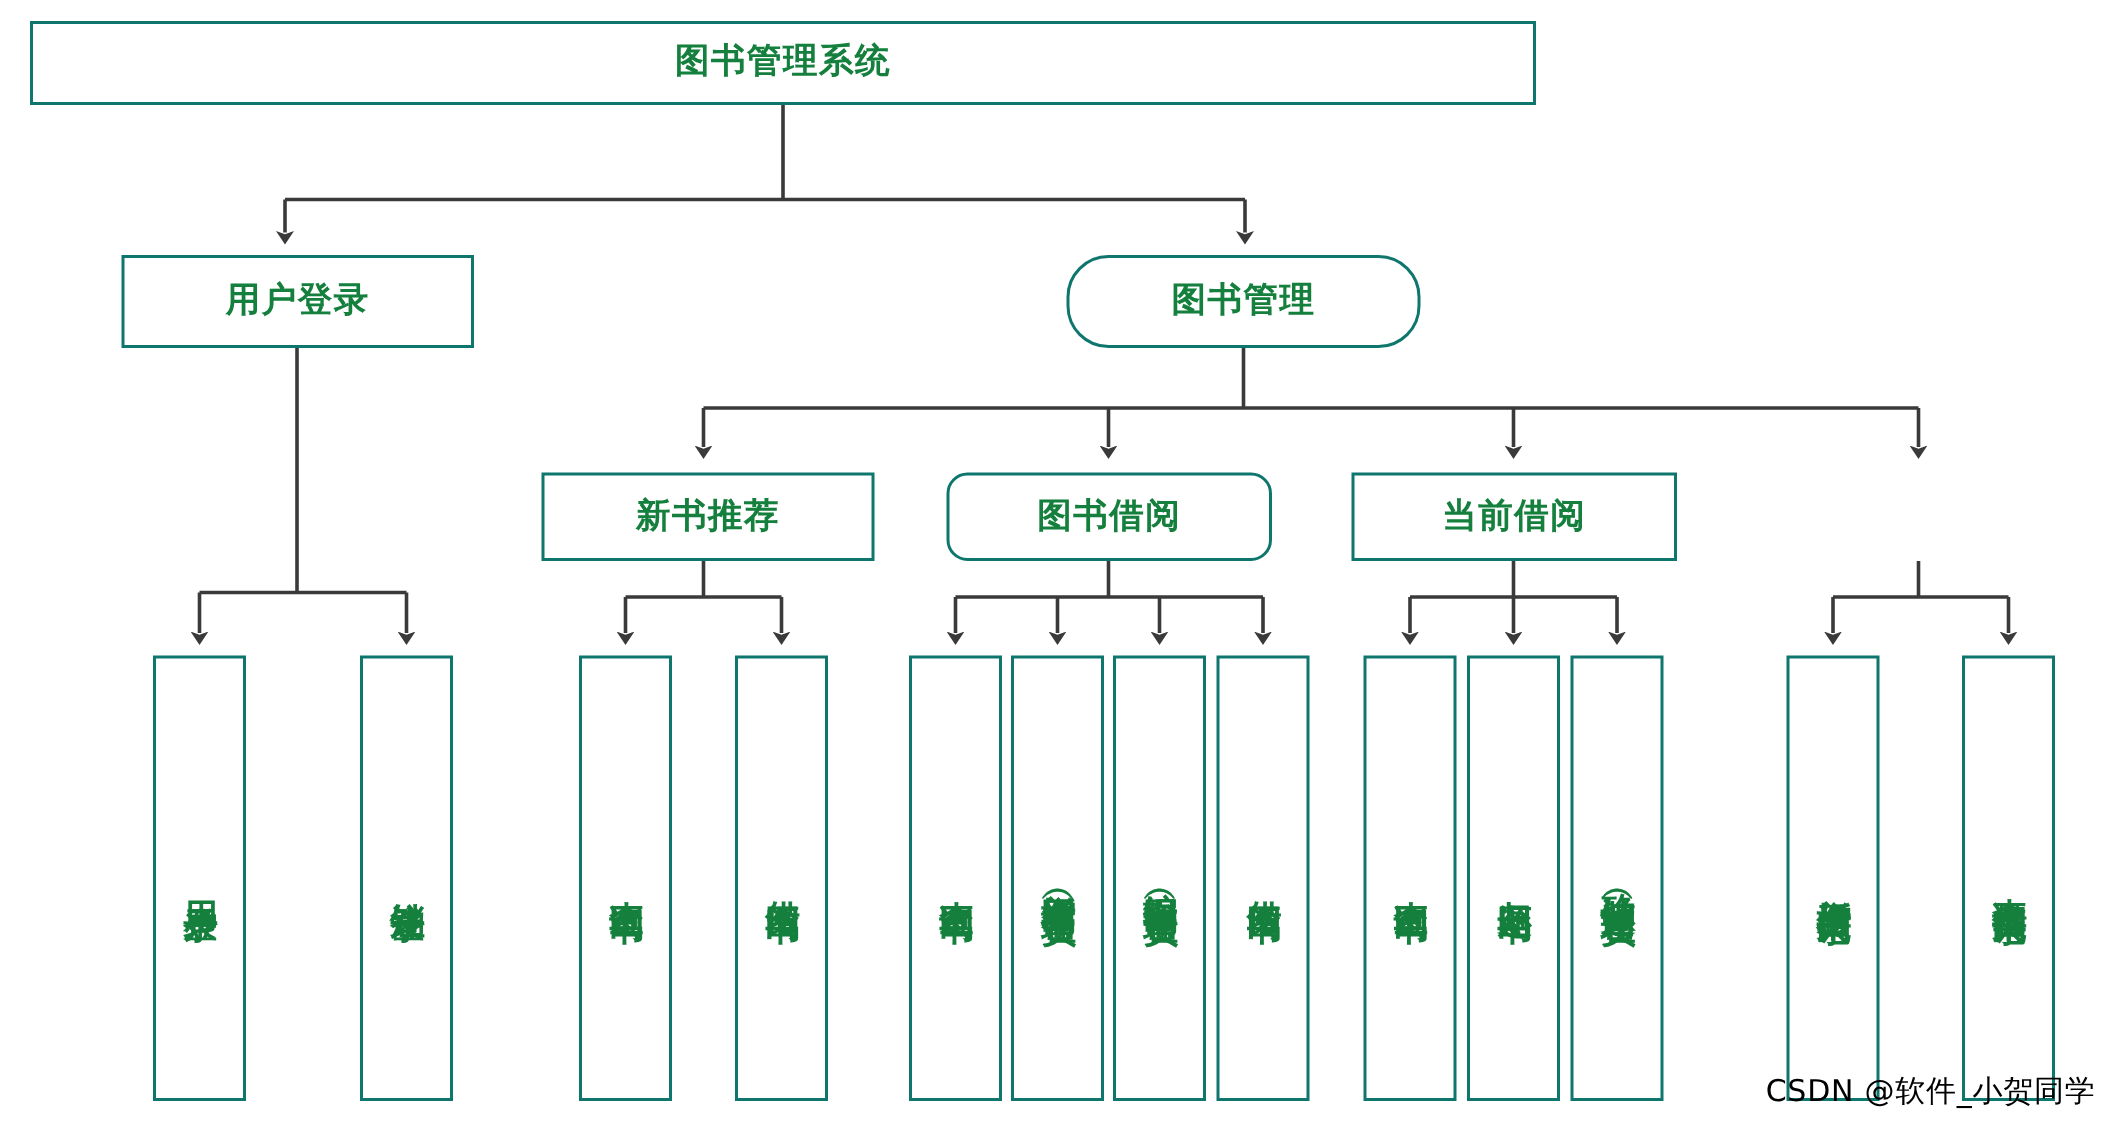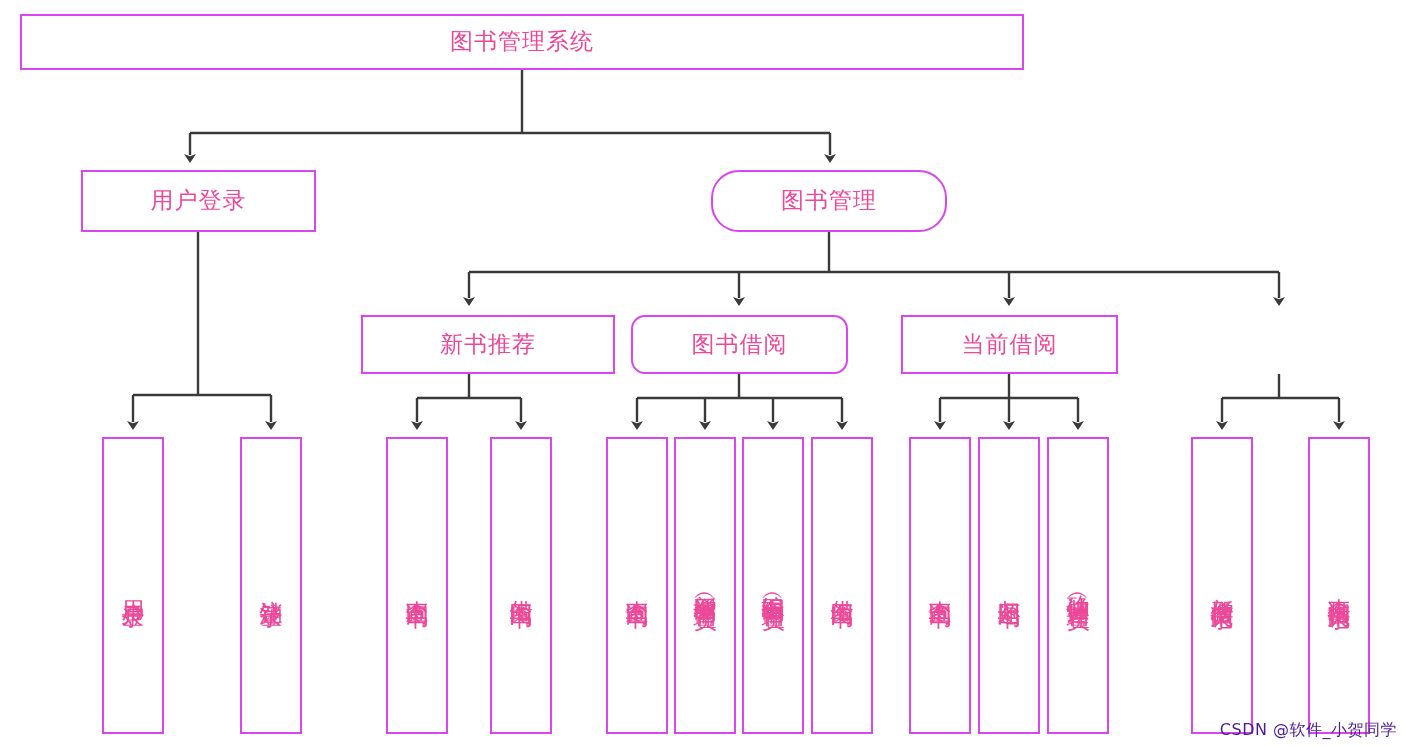--- a/index.html
+++ b/index.html
@@ -22,25 +22,26 @@
     left: 0;
     top: 0;
     width: 1405px;
     height: 747px;
     pointer-events: none;
   }
   .node {
     position: absolute;
     box-sizing: border-box;
     background: #ffffff;
-    border: 2px solid #d946ef;
+    border: 2px solid #0f766e;
     display: flex;
     align-items: center;
     justify-content: center;
-    color: #ec4899;
+    color: #15803d;
+    font-weight: bold;
   }
   .node.h {
     font-size: 23px;
     line-height: 1.2;
     letter-spacing: 1px;
   }
   .node.v {
     writing-mode: vertical-rl;
     text-orientation: upright;
     font-size: 23px;
@@ -51,22 +52,22 @@
   }
   .node.v .vtext {
     writing-mode: vertical-rl;
     text-orientation: upright;
     display: block;
   }
   .watermark {
     position: absolute;
     right: 8px;
     bottom: 6px;
-    font-size: 16px;
-    color: #4c1d95;
+    font-size: 20px;
+    color: #000000;
     letter-spacing: 0.5px;
     white-space: nowrap;
     font-family: "DejaVu Sans", "Liberation Sans", sans-serif;
   }
 </style>
 </head>
 <body>
 
 <div id="canvas">
 
@@ -124,21 +125,21 @@
     <span>图书管理系统</span>
   </div>
 
   <div class="node h" style="left:81px; top:170px; width:235px; height:62px;">
     <span>用户登录</span>
   </div>
   <div class="node h" style="left:711px; top:170px; width:236px; height:62px;border-radius:28px;">
     <span>图书管理</span>
   </div>
 
-  <div class="node h" style="left:361px; top:315px; width:254px; height:59px;">
+  <div class="node h" style="left:361px; top:315px; width:222px; height:59px;">
     <span>新书推荐</span>
   </div>
   <div class="node h" style="left:631px; top:315px; width:217px; height:59px;border-radius:14px;">
     <span>图书借阅</span>
   </div>
   <div class="node h" style="left:901px; top:315px; width:217px; height:59px;">
     <span>当前借阅</span>
   </div>
 
   <div class="node v" style="left:102px; top:437px; width:62px; height:297px;">

